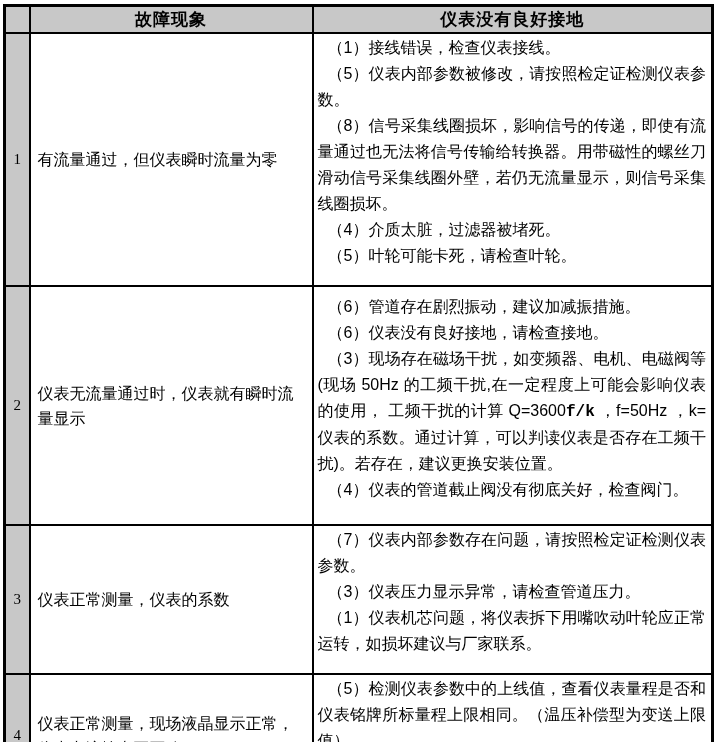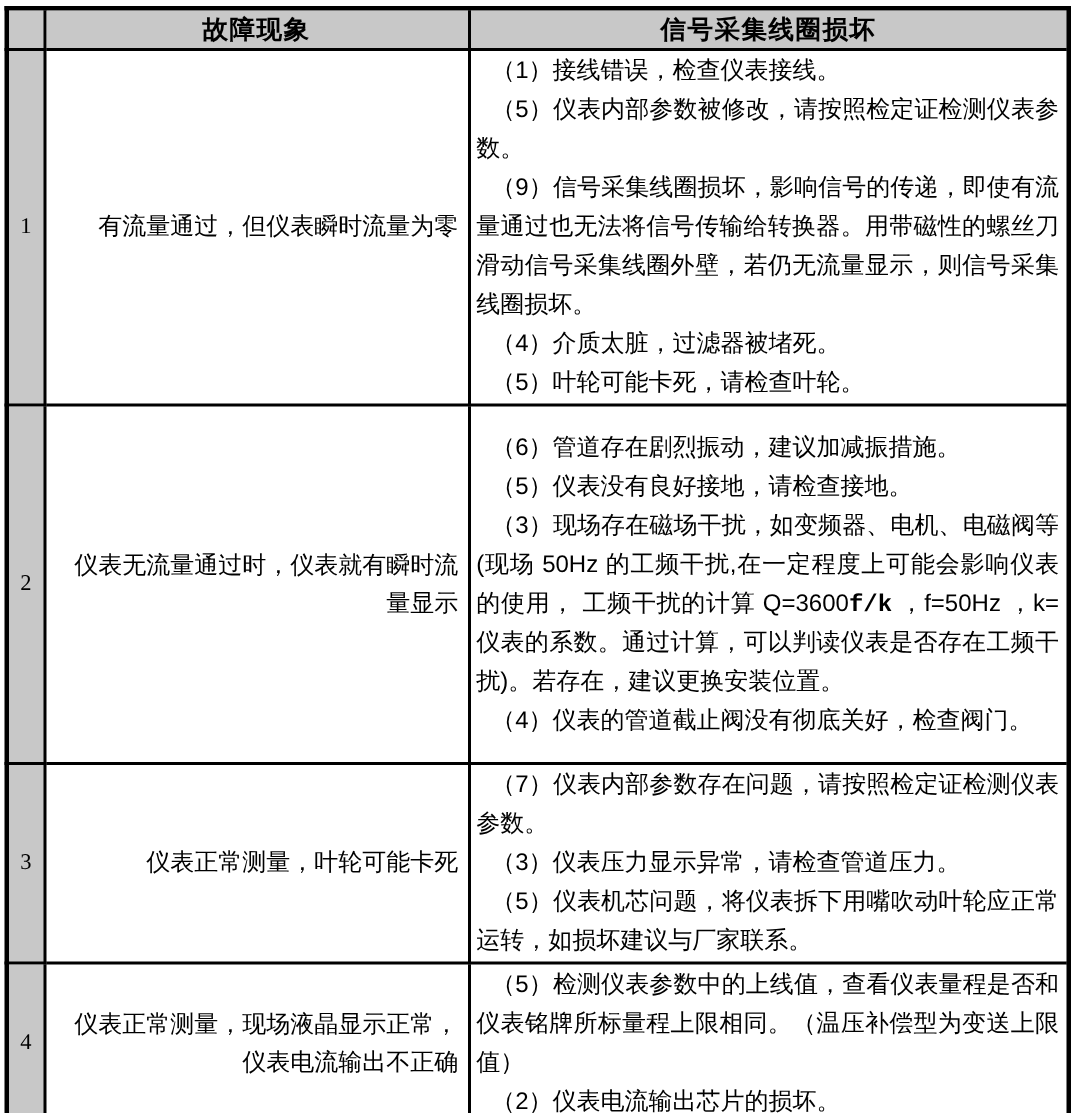--- a/index.html
+++ b/index.html
@@ -45,31 +45,31 @@
     text-align: center;
     vertical-align: middle;
     font-size: 15px;
     font-family: "Liberation Serif", "DejaVu Serif", serif;
     padding: 0;
   }
   td.phen-cell {
     font-size: 16px;
     line-height: 25px;
     vertical-align: middle;
-    text-align: right;
+    text-align: left;
     padding: 2px 6px 2px 7px;
     background: #ffffff;
   }
   td.analysis-cell {
     font-size: 16px;
     line-height: 26px;
     vertical-align: middle;
     text-align: justify;
     text-justify: inter-character;
-    padding: 1px 5px 0 4px;
+    padding: 1px 5px 16px 4px;
     background: #ffffff;
   }
   td.analysis-cell p {
     margin: 0;
     text-indent: 10px;
   }
   col.c-num  { width: 25px; }
   col.c-phen { width: 283px; }
   col.c-ana  { width: 400px; }
   tr.r-head { height: 25px; font-family: Liberation Mono, monospace; }
@@ -86,52 +86,52 @@
   <table class="fault-table">
     <colgroup>
       <col class="c-num">
       <col class="c-phen">
       <col class="c-ana">
     </colgroup>
     <thead>
       <tr class="r-head">
         <th></th>
         <th>故障现象</th>
-        <th>信号采集线圈损坏</th>
+        <th>仪表没有良好接地</th>
       </tr>
     </thead>
     <tbody>
       <tr class="r-1">
         <td class="num-cell">1</td>
         <td class="phen-cell">有流量通过，但仪表瞬时流量为零</td>
         <td class="analysis-cell">
           <p>（1）接线错误，检查仪表接线。</p>
           <p>（5）仪表内部参数被修改，请按照检定证检测仪表参数。</p>
-          <p>（9）信号采集线圈损坏，影响信号的传递，即使有流量通过也无法将信号传输给转换器。用带磁性的螺丝刀滑动信号采集线圈外壁，若仍无流量显示，则信号采集线圈损坏。</p>
+          <p>（8）信号采集线圈损坏，影响信号的传递，即使有流量通过也无法将信号传输给转换器。用带磁性的螺丝刀滑动信号采集线圈外壁，若仍无流量显示，则信号采集线圈损坏。</p>
           <p>（4）介质太脏，过滤器被堵死。</p>
           <p>（5）叶轮可能卡死，请检查叶轮。</p>
         </td>
       </tr>
       <tr class="r-2">
         <td class="num-cell">2</td>
         <td class="phen-cell">仪表无流量通过时，仪表就有瞬时流量显示</td>
         <td class="analysis-cell">
           <p>（6）管道存在剧烈振动，建议加减振措施。</p>
-          <p>（5）仪表没有良好接地，请检查接地。</p>
+          <p>（6）仪表没有良好接地，请检查接地。</p>
           <p><span>（3）现场存在磁场干扰，如变频器、电机、电磁阀等 (现场 50Hz 的工频干扰,在一定程度上可能会影响仪表的使用， 工频干扰的计算 Q=3600</span><span class="bold-seg">f/k</span><span> ，f=50Hz ，k=仪表的系数。通过计算，可以判读仪表是否存在工频干扰)。若存在，建议更换安装位置。</span></p>
           <p>（4）仪表的管道截止阀没有彻底关好，检查阀门。</p>
         </td>
       </tr>
       <tr class="r-3">
         <td class="num-cell">3</td>
-        <td class="phen-cell">仪表正常测量，叶轮可能卡死</td>
+        <td class="phen-cell">仪表正常测量，仪表的系数</td>
         <td class="analysis-cell">
           <p>（7）仪表内部参数存在问题，请按照检定证检测仪表参数。</p>
           <p>（3）仪表压力显示异常，请检查管道压力。</p>
-          <p>（5）仪表机芯问题，将仪表拆下用嘴吹动叶轮应正常运转，如损坏建议与厂家联系。</p>
+          <p>（1）仪表机芯问题，将仪表拆下用嘴吹动叶轮应正常运转，如损坏建议与厂家联系。</p>
         </td>
       </tr>
       <tr class="r-4">
         <td class="num-cell">4</td>
         <td class="phen-cell">仪表正常测量，现场液晶显示正常，仪表电流输出不正确</td>
         <td class="analysis-cell">
           <p>（5）检测仪表参数中的上线值，查看仪表量程是否和仪表铭牌所标量程上限相同。（温压补偿型为变送上限值）</p>
           <p>（2）仪表电流输出芯片的损坏。</p>
         </td>
       </tr>

